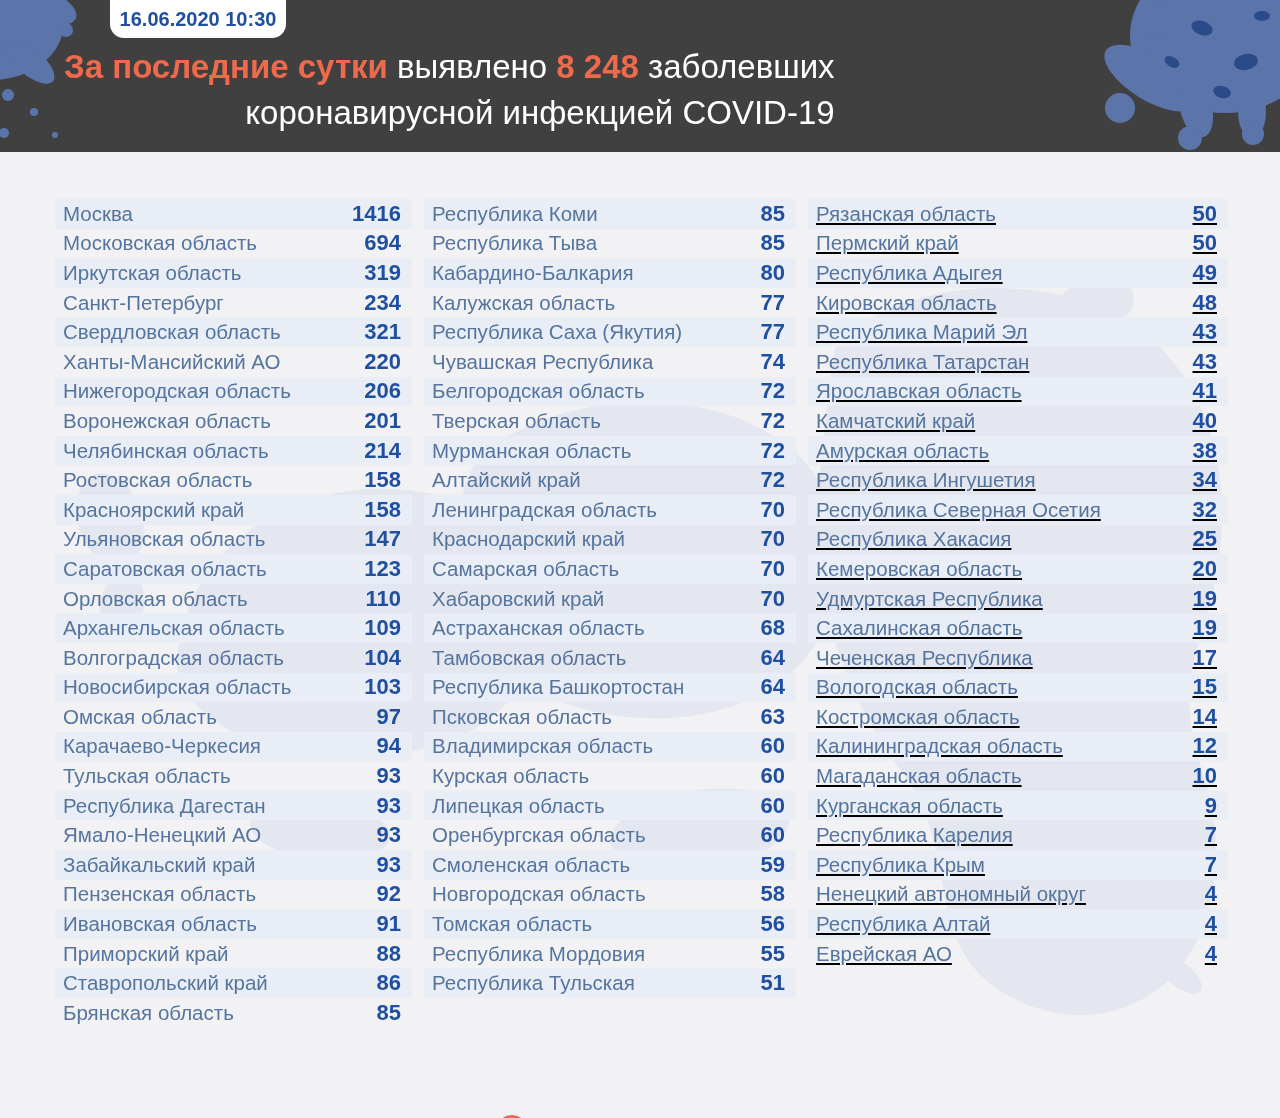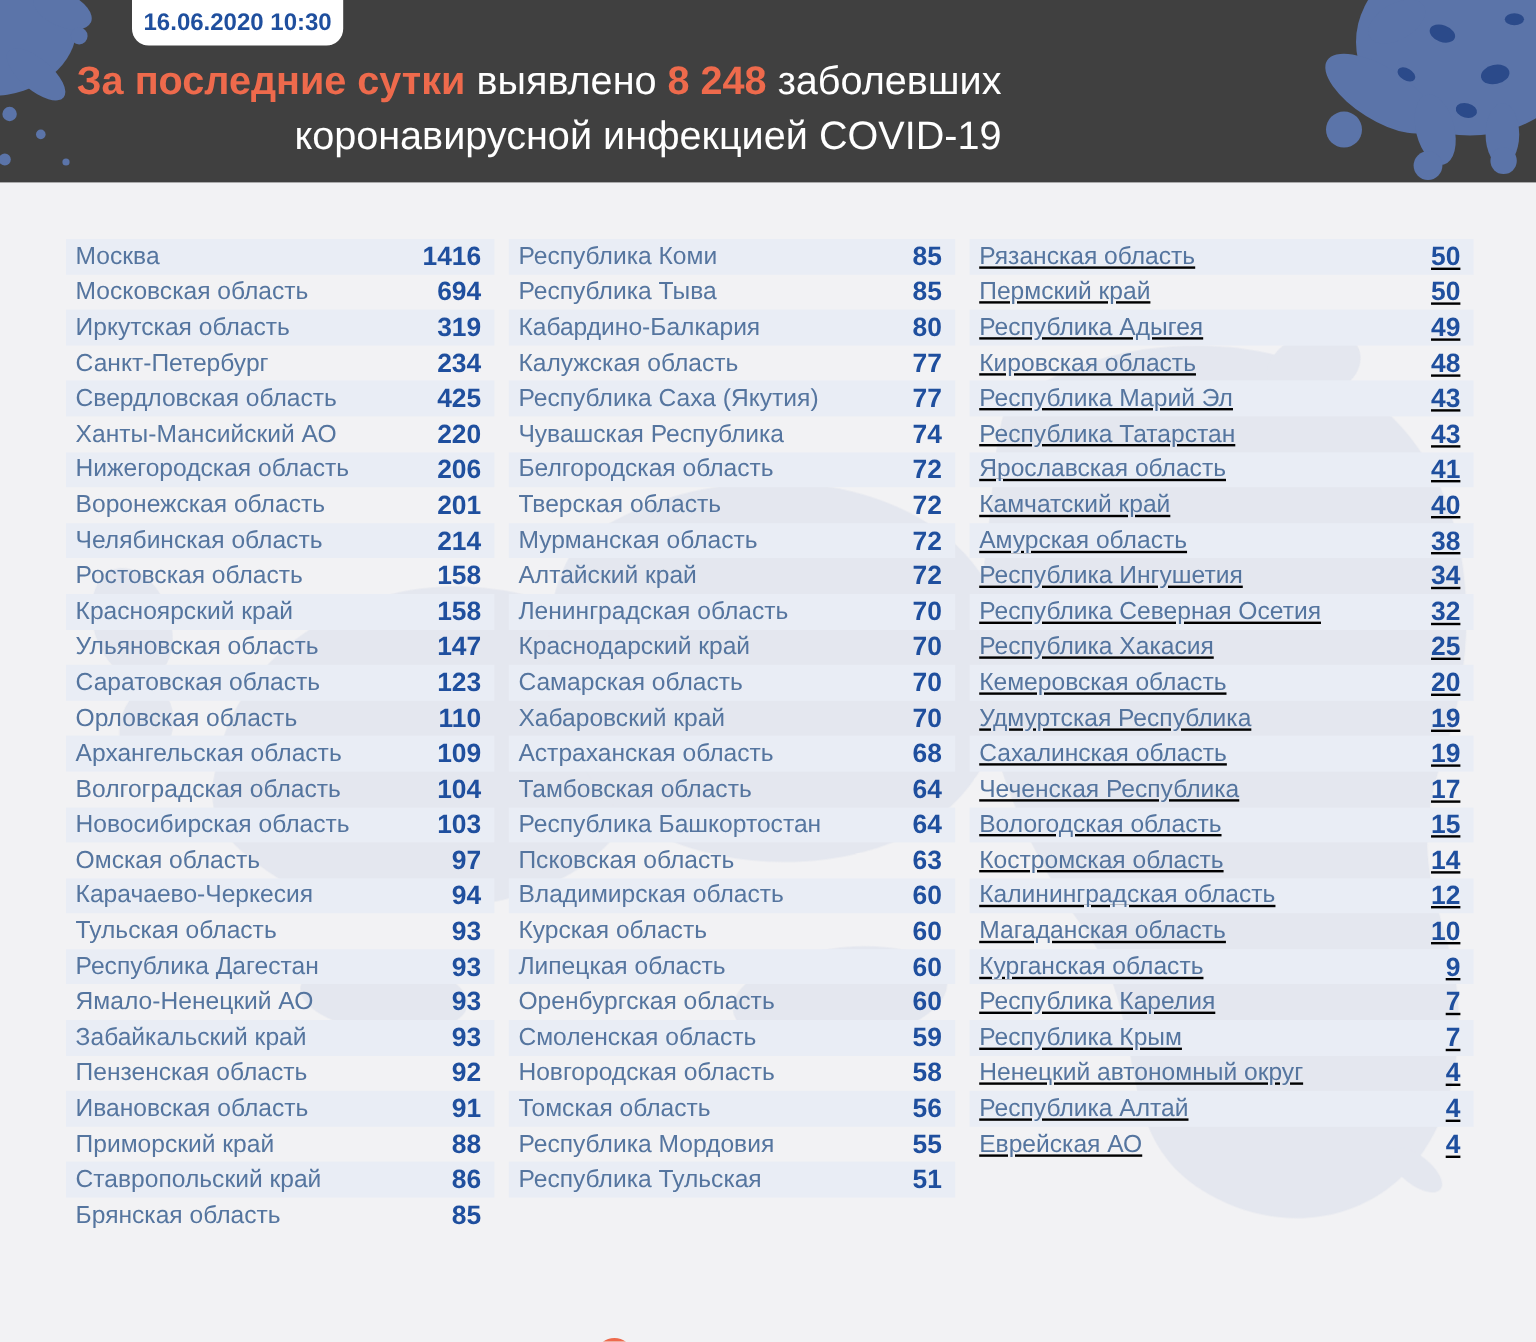--- a/index.html
+++ b/index.html
@@ -133,21 +133,21 @@
       <div class="row">
         <span class="region">Иркутская область</span>
         <span class="value">319</span>
       </div>
       <div class="row">
         <span class="region">Санкт-Петербург</span>
         <span class="value">234</span>
       </div>
       <div class="row">
         <span class="region">Свердловская область</span>
-        <span class="value">425</span>
+        <span class="value">321</span>
       </div>
       <div class="row">
         <span class="region">Ханты-Мансийский АО</span>
         <span class="value">220</span>
       </div>
       <div class="row">
         <span class="region">Нижегородская область</span>
         <span class="value">206</span>
       </div>
       <div class="row">

